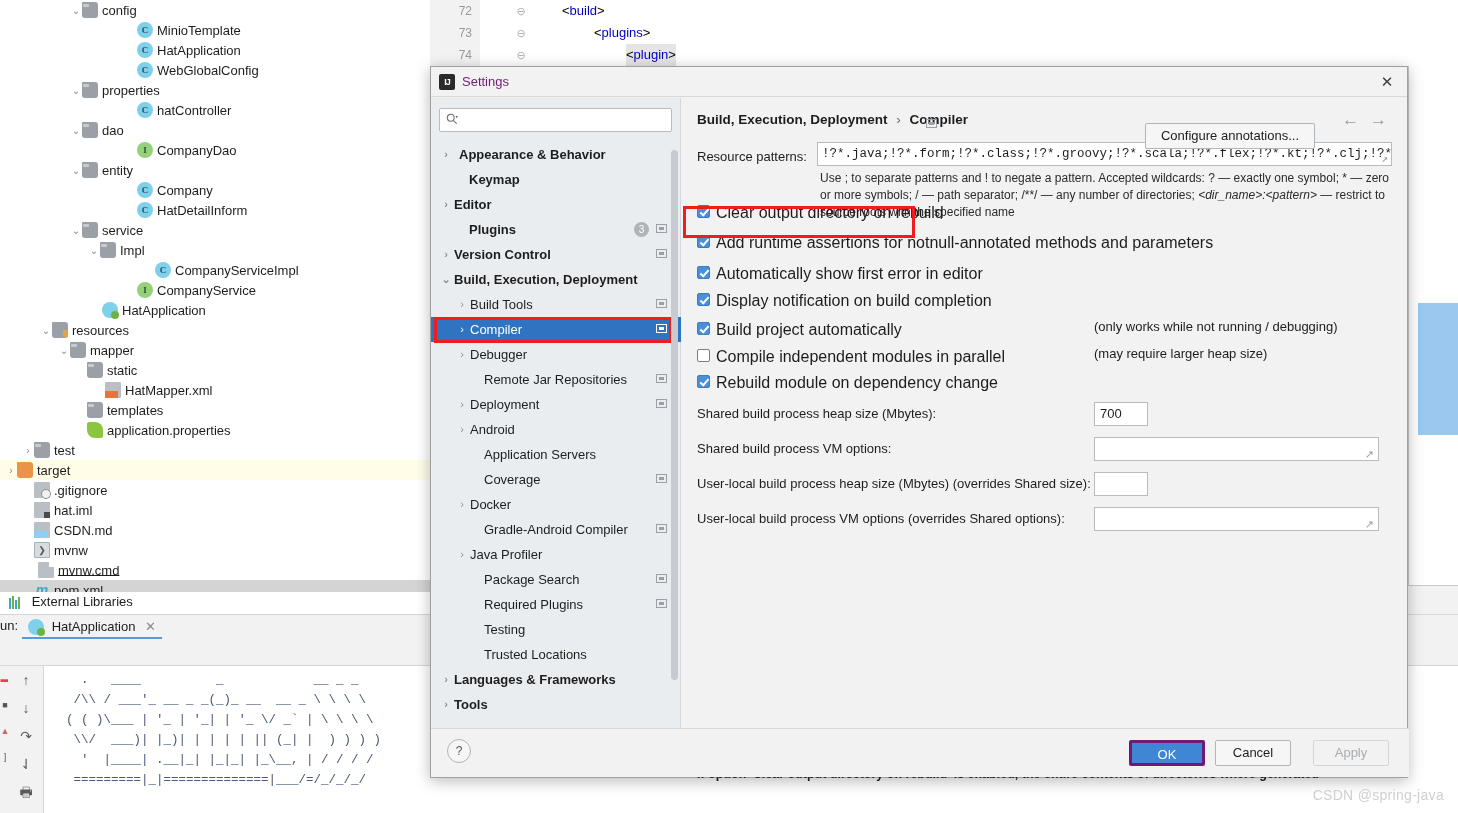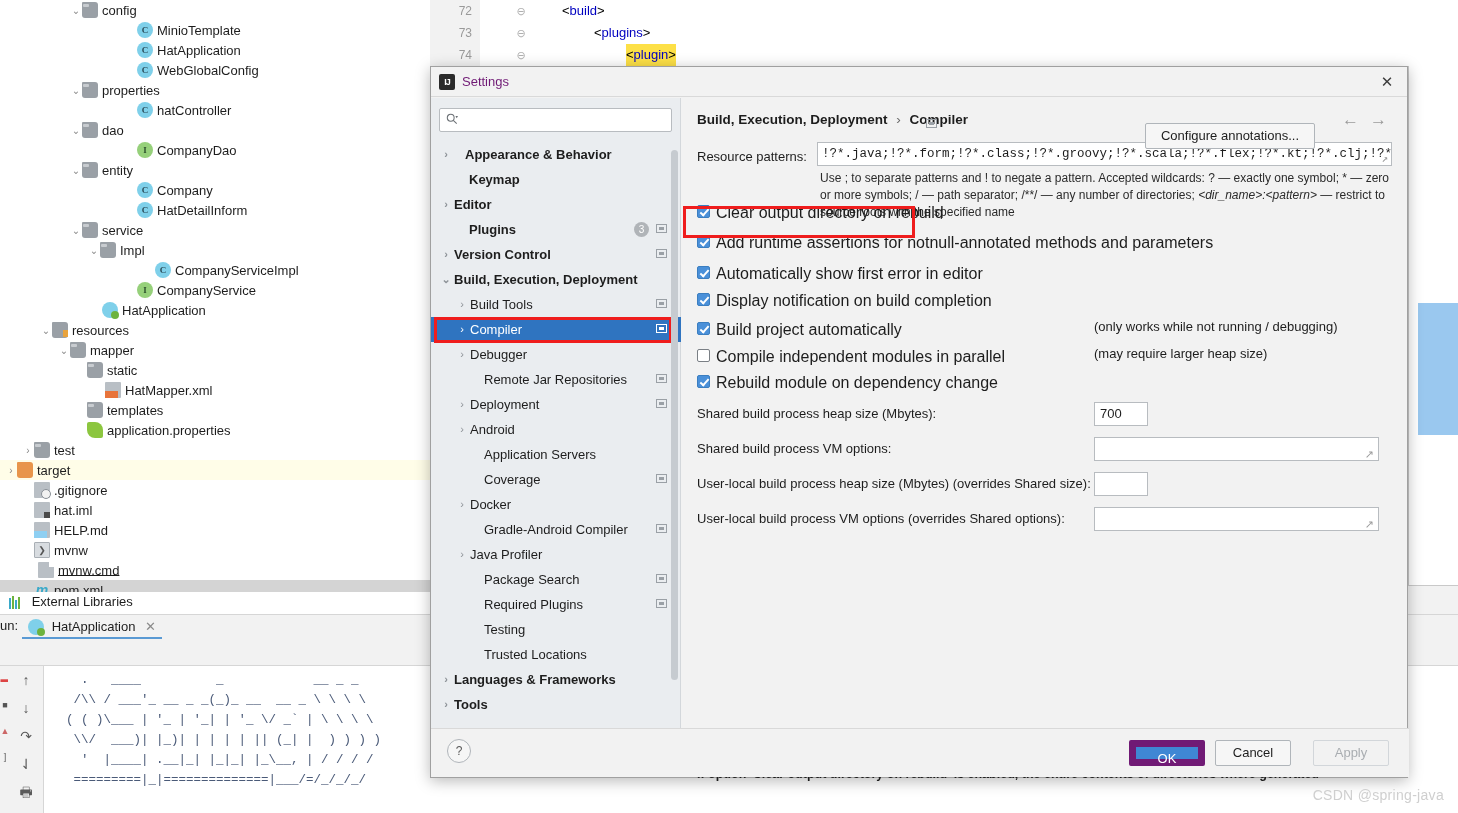--- a/index.html
+++ b/index.html
@@ -76,21 +76,21 @@
   #editor {
     position: absolute; left: 430px; top: 0; width: 1028px; height: 66px;
     background: #ffffff; font-family: Liberation Sans, sans-serif; font-size: 13px;
   }
   .gutter-bg { position:absolute; left:0; top:0; width:50px; height:66px; background:#f2f2f2; }
   .code-line { position:relative; height:22px; line-height:22px; white-space:pre; }
   .lnum { position:absolute; left:0; width:42px; text-align:right; color:#999999; font-size:12px; }
   .fold { position:absolute; left:85px; width:12px; text-align:center; color:#b0b0b0; font-size:11px; }
   .ctxt { position:absolute; left:120px; color:#000000;margin-left:12px; }
   .tag { color:#0000c0; }
-  .hl { background:#fde047; }
+  .hl { background:#e5e5e5; }
 
   
   #right-pane { position:absolute; left:1408px; top:66px; width:50px; height:580px; background:#ffffff; border-left:1px solid #c9c9c9;}
   #right-blue { position:absolute; left:1418px; top:303px; width:40px; height:132px; background:#9ac8ef; }
   #right-strip { position:absolute; left:1408px; top:585px; width:50px; height:30px; background:#f2f2f2; border-top:1px solid #c9c9c9;}
 
   
   #ext-lib { position:absolute; left:0; top:592px; width:430px; height:20px; line-height:20px; background:#ffffff; }
 
   
@@ -268,21 +268,21 @@
 
   
   #dlg-footer {
     position:absolute; left:0; bottom:0; width:978px; height:49px;
     background:#f2f2f2; border-top:1px solid #d9d9d9;
   }
   .dbtn {
     position:absolute; top:11px; height:26px; border-radius:2px;
     font-size:13px; text-align:center; line-height:24px; cursor:default;
   }
-  #btn-ok { right:204px; width:76px; background:#3f87d4; border:7px solid #701a75; color:#ffffff; }
+  #btn-ok { right:204px; width:76px; background:#3f87d4; border:3px solid #701a75; color:#ffffff; }
   #btn-cancel { right:118px; width:76px; background:#f6f6f6; border:1px solid #b0b5ba; color:#1d1d1d; }
   #btn-apply { right:20px; width:76px; background:#f2f2f2; border:1px solid #d2d6da; color:#a9adb1; }
   #help-btn {
     position:absolute; left:16px; top:10px; width:24px; height:24px;
     border-radius:50%; border:1px solid #b0b5ba; background:#f6f6f6;
     text-align:center; line-height:22px; font-size:12px; color:#5a5a5a;
   }
 
   #watermark {
     position:absolute; right:14px; bottom:10px;
@@ -314,21 +314,21 @@
       <div class="tnode" style="padding-left: 40px;"><span class="arrow">⌄</span><span class="ic ic-folder-res"></span><span class="tlabel">resources</span></div>
       <div class="tnode" style="padding-left: 58px;"><span class="arrow">⌄</span><span class="ic ic-folder-open"></span><span class="tlabel">mapper</span></div>
       <div class="tnode" style="padding-left: 75px;"><span class="arrow"></span><span class="ic ic-folder"></span><span class="tlabel">static</span></div>
       <div class="tnode" style="padding-left: 93px;"><span class="arrow"></span><span class="ic ic-xml"></span><span class="tlabel">HatMapper.xml</span></div>
       <div class="tnode" style="padding-left: 75px;"><span class="arrow"></span><span class="ic ic-folder"></span><span class="tlabel">templates</span></div>
       <div class="tnode" style="padding-left: 75px;"><span class="arrow"></span><span class="ic ic-props"></span><span class="tlabel">application.properties</span></div>
       <div class="tnode" style="padding-left: 22px;"><span class="arrow">›</span><span class="ic ic-folder"></span><span class="tlabel">test</span></div>
       <div class="tnode selected-target" style="padding-left: 5px;"><span class="arrow">›</span><span class="ic ic-folder-target"></span><span class="tlabel">target</span></div>
       <div class="tnode" style="padding-left: 22px;"><span class="arrow"></span><span class="ic ic-git"></span><span class="tlabel">.gitignore</span></div>
       <div class="tnode" style="padding-left: 22px;"><span class="arrow"></span><span class="ic ic-iml"></span><span class="tlabel">hat.iml</span></div>
-      <div class="tnode" style="padding-left: 22px;"><span class="arrow"></span><span class="ic ic-md"></span><span class="tlabel">HELP.md</span></div>
+      <div class="tnode" style="padding-left: 22px;"><span class="arrow"></span><span class="ic ic-md"></span><span class="tlabel">CSDN.md</span></div>
       <div class="tnode" style="padding-left: 22px;"><span class="arrow"></span><span class="ic ic-mvnw">❯</span><span class="tlabel">mvnw</span></div>
       <div class="tnode" style="padding-left: 26px; text-decoration: underline;"><span class="arrow"></span><span class="ic ic-file"></span><span class="tlabel">mvnw.cmd</span></div>
       <div class="tnode selected-pom" style="padding-left: 22px;"><span class="arrow"></span><span class="ic ic-pom">m</span><span class="tlabel">pom.xml</span></div>
     </div>
 
   <div id="editor">
     <div class="gutter-bg"></div>
     <div id="code-lines">
         <div class="code-line"><span class="lnum">72</span><span class="fold">⊖</span><span class="ctxt" style="left:120px">&lt;<span class="tag">build</span>&gt;</span></div>
         <div class="code-line"><span class="lnum">73</span><span class="fold">⊖</span><span class="ctxt" style="left:152px">&lt;<span class="tag">plugins</span>&gt;</span></div>
@@ -404,21 +404,21 @@
           <circle cx="5.5" cy="5.5" r="4" fill="none" stroke="#6a6f74" stroke-width="1.2"></circle>
           <line x1="8.5" y1="8.5" x2="12.5" y2="12.5" stroke="#6a6f74" stroke-width="1.2"></line>
           <polygon points="11,3.5 14,3.5 12.5,6" fill="#6a6f74"></polygon>
         </svg>
         <input id="search-input" type="text" placeholder="" style="">
       </div>
     </div>
     <div id="nav-list">
         <div class="nav-item bold">
           <span class="nav-arrow" style="left:8px">›</span>
-          <span class="nav-text" style="left:34px">Appearance &amp; Behavior</span>
+          <span class="nav-text" style="left:28px">Appearance &amp; Behavior</span>
         </div>
         <div class="nav-item bold">
           <span class="nav-text" style="left:38px">Keymap</span>
         </div>
         <div class="nav-item bold">
           <span class="nav-arrow" style="left:8px">›</span>
           <span class="nav-text" style="left:23px">Editor</span>
         </div>
         <div class="nav-item bold">
           <span class="nav-text" style="left:38px">Plugins</span>

